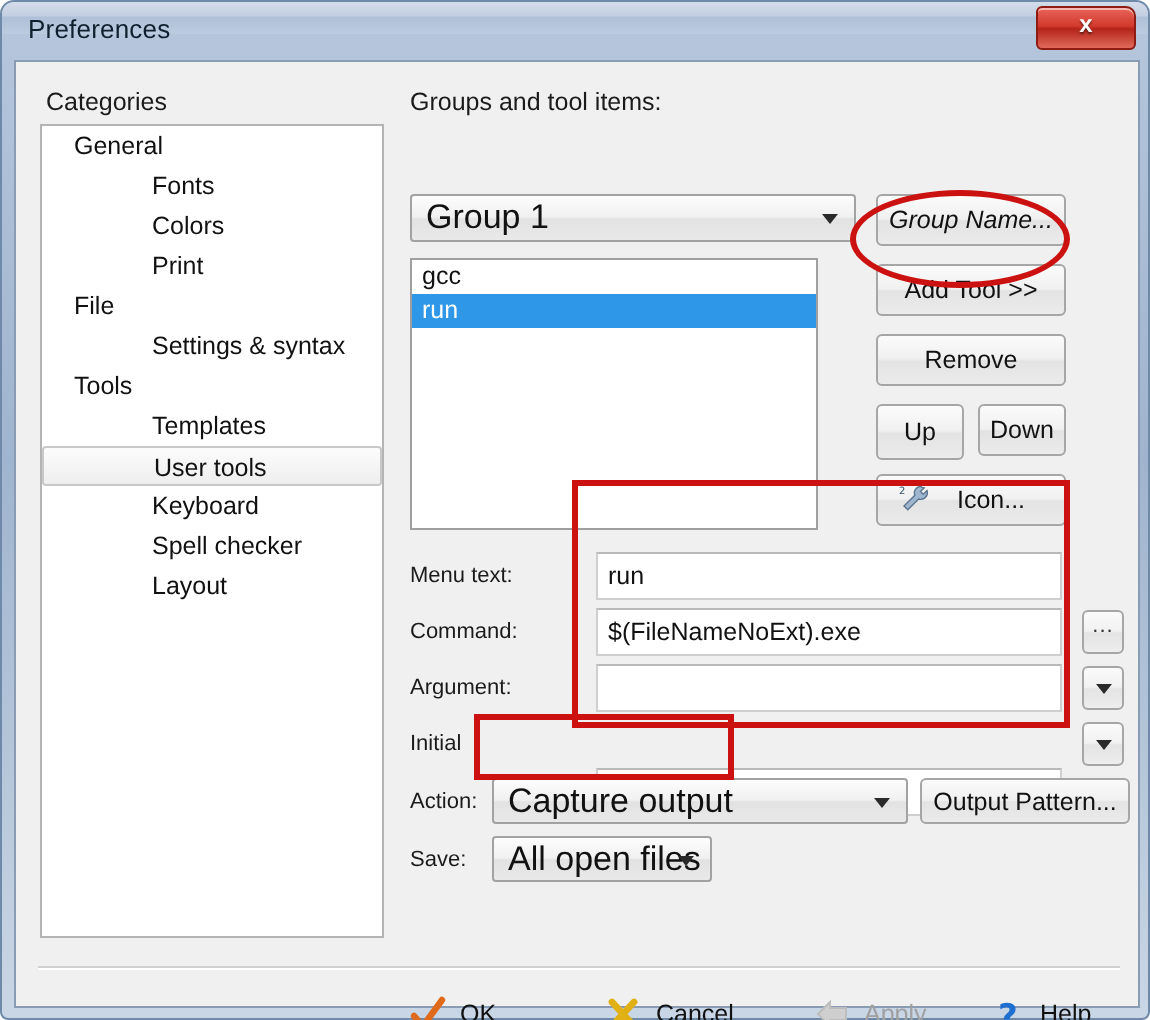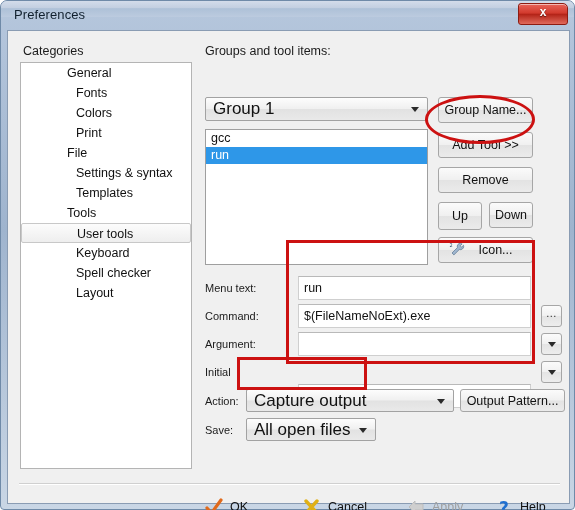--- a/index.html
+++ b/index.html
@@ -93,21 +93,21 @@
     cursor: default;
   }
   .cat-item {
     font-size: 12.5px;
     color: #111111;
     height: 20px;
     line-height: 20px;
     white-space: nowrap;
     box-sizing: border-box;
   }
-  .cat-item.lvl1 { padding-left: 46px; }
+  .cat-item.lvl1 { padding-left: 16px; }
   .cat-item.lvl2 { padding-left: 55px; }
   .cat-item.selected {
     background: linear-gradient(to bottom, #fcfcfc 0%, #eeeeee 100%);
     border: 1px solid #c8c8c8;
     border-radius: 2px;
   }
 
   
   #groups-heading { left: 197px; top: 13px; }
 
@@ -135,21 +135,21 @@
     border-left: 4.5px solid transparent;
     border-right: 4.5px solid transparent;
     border-top: 5px solid #2a2a2a;
   }
 
   #group-combo { left: 197px; top: 66px; width: 223px; height: 24px; }
 
   #tool-list {
     position: absolute;
     left: 197px; top: 98px;
-    width: 223px; height: 136px;
+    width: 204px; height: 136px;
     background: #ffffff;
     border: 1px solid #9f9f9f;
     box-sizing: border-box;
     overflow: hidden;
     cursor: default;
   }
   .tool-item {
     font-size: 12.5px;
     color: #111111;
     height: 17px;
@@ -172,21 +172,21 @@
     color: #111111;
     text-align: center;
     white-space: nowrap;
     cursor: pointer;
   }
   .btn span.btxt {
     position: absolute;
     left: 0; right: 0; top: 50%;
     transform: translateY(-50%);
   }
-  #btn-group-name { left: 430px; top: 66px; width: 95px; height: 26px; }
+  #btn-group-name { left: 430px; top: 66px; width: 95px; height: 26px; font-style: italic; }
   #btn-add-tool   { left: 430px; top: 101px; width: 95px; height: 26px; }
   #btn-remove     { left: 430px; top: 136px; width: 95px; height: 26px; }
   #btn-up         { left: 430px; top: 171px; width: 44px; height: 28px; }
   #btn-down       { left: 481px; top: 171px; width: 44px; height: 26px; }
   #btn-icon       { left: 430px; top: 206px; width: 95px; height: 26px; }
   #btn-icon .btxt { left: 20px; right: 0; text-align: center; }
   #icon-glyph {
     position: absolute;
     left: 10px; top: 50%;
     transform: translateY(-50%);
@@ -251,21 +251,21 @@
     border-right: 4.5px solid transparent;
     border-top: 5px solid #2a2a2a;
   }
   #mb-command  { top: 274px; }
   #mb-argument { top: 302px; }
   #mb-initial  { top: 330px; }
 
   #action-combo { left: 238px; top: 358px; width: 208px; height: 23px; }
   #action-combo .ctext { color: #111; }
   #btn-output-pattern { left: 452px; top: 358px; width: 105px; height: 23px; }
-  #save-combo { left: 238px; top: 387px; width: 130px; height: 23px; }
+  #save-combo { left: 238px; top: 387px; width: 110px; height: 23px; }
 
   
   #sep {
     position: absolute;
     left: 11px; top: 452px;
     width: 541px; height: 1px;
     background: #d0d0d0;
     border-bottom: 1px solid #ffffff;
   }
   .cmdbtn {
@@ -329,22 +329,22 @@
   <div id="client">
 
     <div class="label" id="cat-heading">Categories</div>
     <div id="cat-list">
         <div class="cat-item lvl1">General</div>
         <div class="cat-item lvl2">Fonts</div>
         <div class="cat-item lvl2">Colors</div>
         <div class="cat-item lvl2">Print</div>
         <div class="cat-item lvl1">File</div>
         <div class="cat-item lvl2">Settings &amp; syntax</div>
+        <div class="cat-item lvl1">Tools</div>
         <div class="cat-item lvl2">Templates</div>
-        <div class="cat-item lvl1">Tools</div>
         <div class="cat-item lvl2 selected">User tools</div>
         <div class="cat-item lvl2">Keyboard</div>
         <div class="cat-item lvl2">Spell checker</div>
         <div class="cat-item lvl2">Layout</div>
       </div>
 
     <div class="label" id="groups-heading">Groups and tool items:</div>
 
     <div class="combo" id="group-combo">
       <span class="ctext">Group 1</span>

